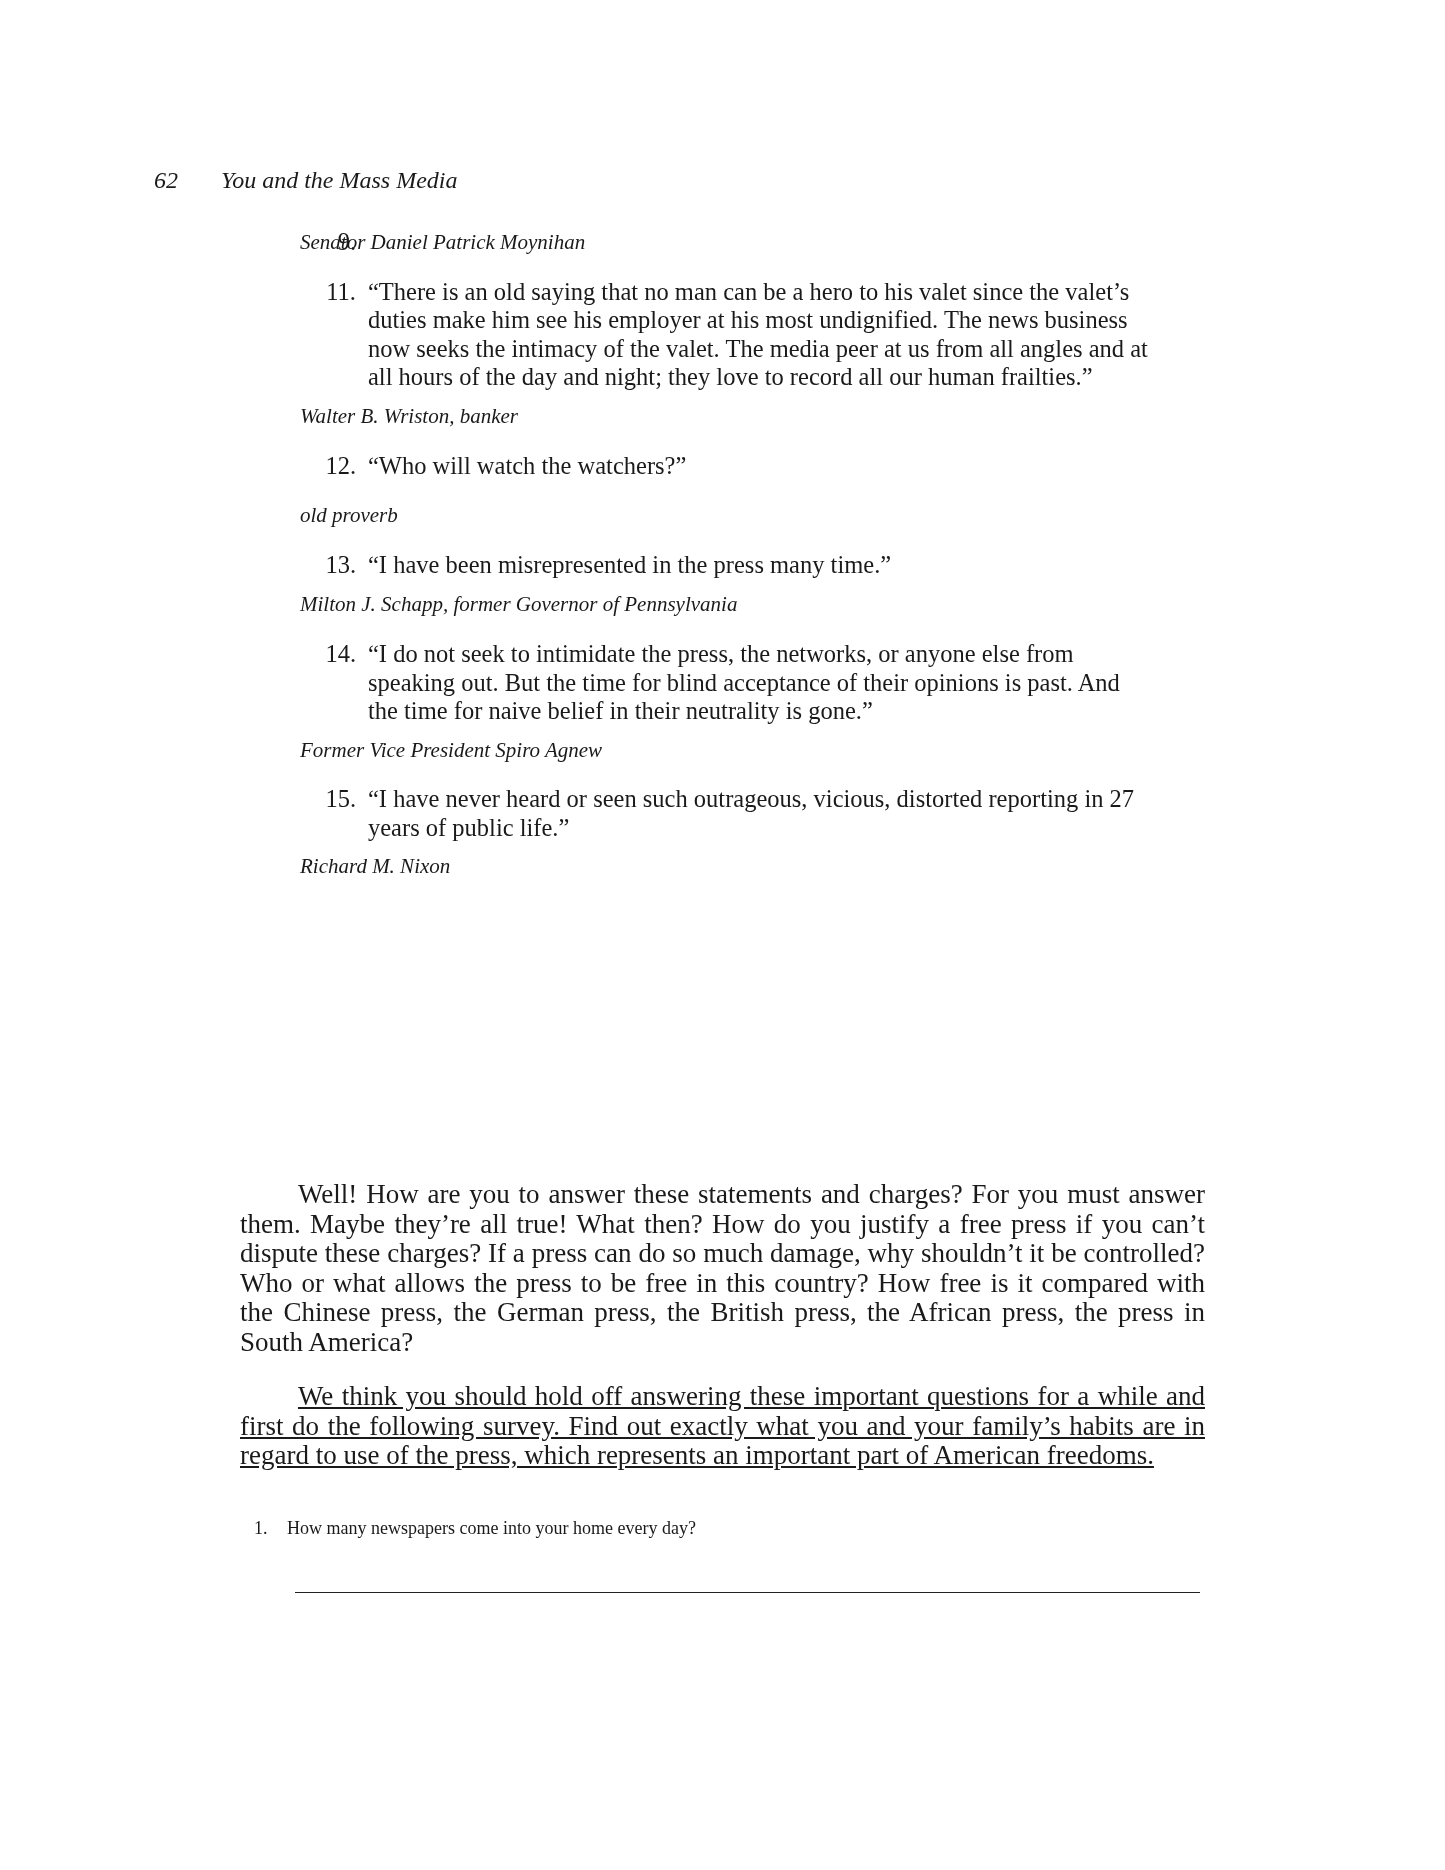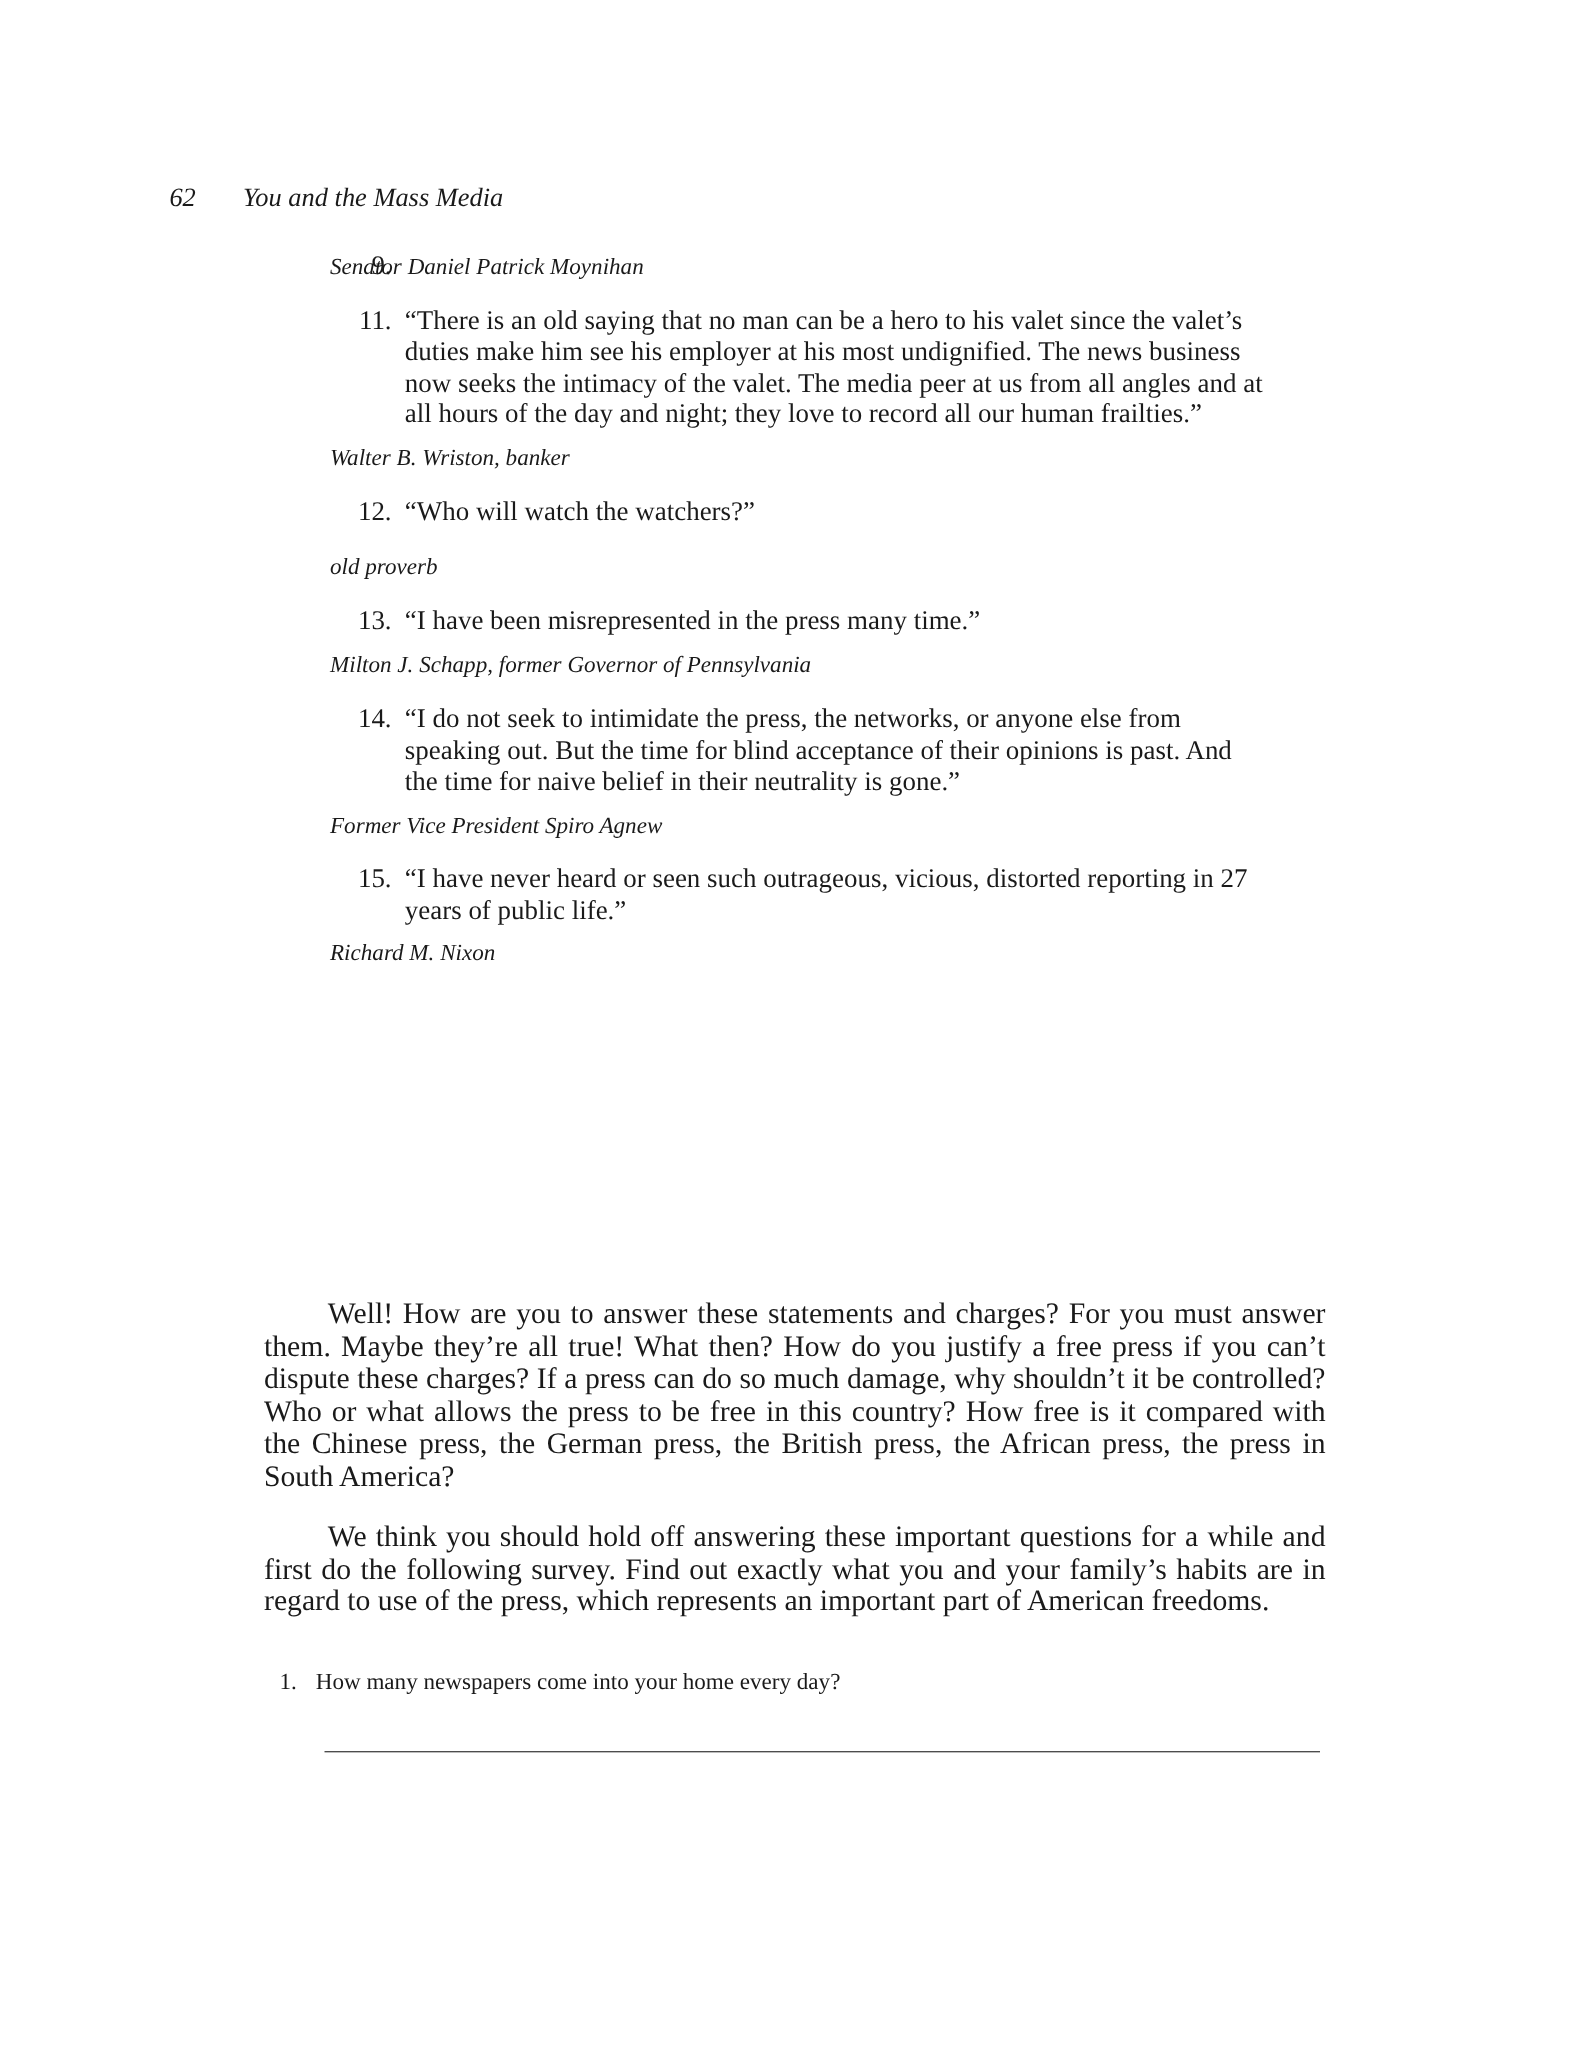--- a/index.html
+++ b/index.html
@@ -74,31 +74,31 @@
       width: 965px;
       font-size: 27px;
       line-height: 29.5px;
       text-align: justify;
     }
     .body-text p {
       margin: 0;
       text-indent: 58px;
     }
     .para1 { top: 1180px; }
-    .para2 { top: 1382px; }
+    .para2 { top: 1382px; text-decoration: underline; }
 
     .survey {
       position: absolute;
       top: 1514px;
       left: 240px;
       width: 965px;
     }
     .survey-q {
       position: relative;
-      font-size: 21px;
+      font-size: 18px;
       line-height: 29.5px;
     }
     .survey-num {
       display: inline-block;
       width: 33px;
       text-align: left;
       padding-left: 14px;
     }
     .answer-line {
       position: absolute;

